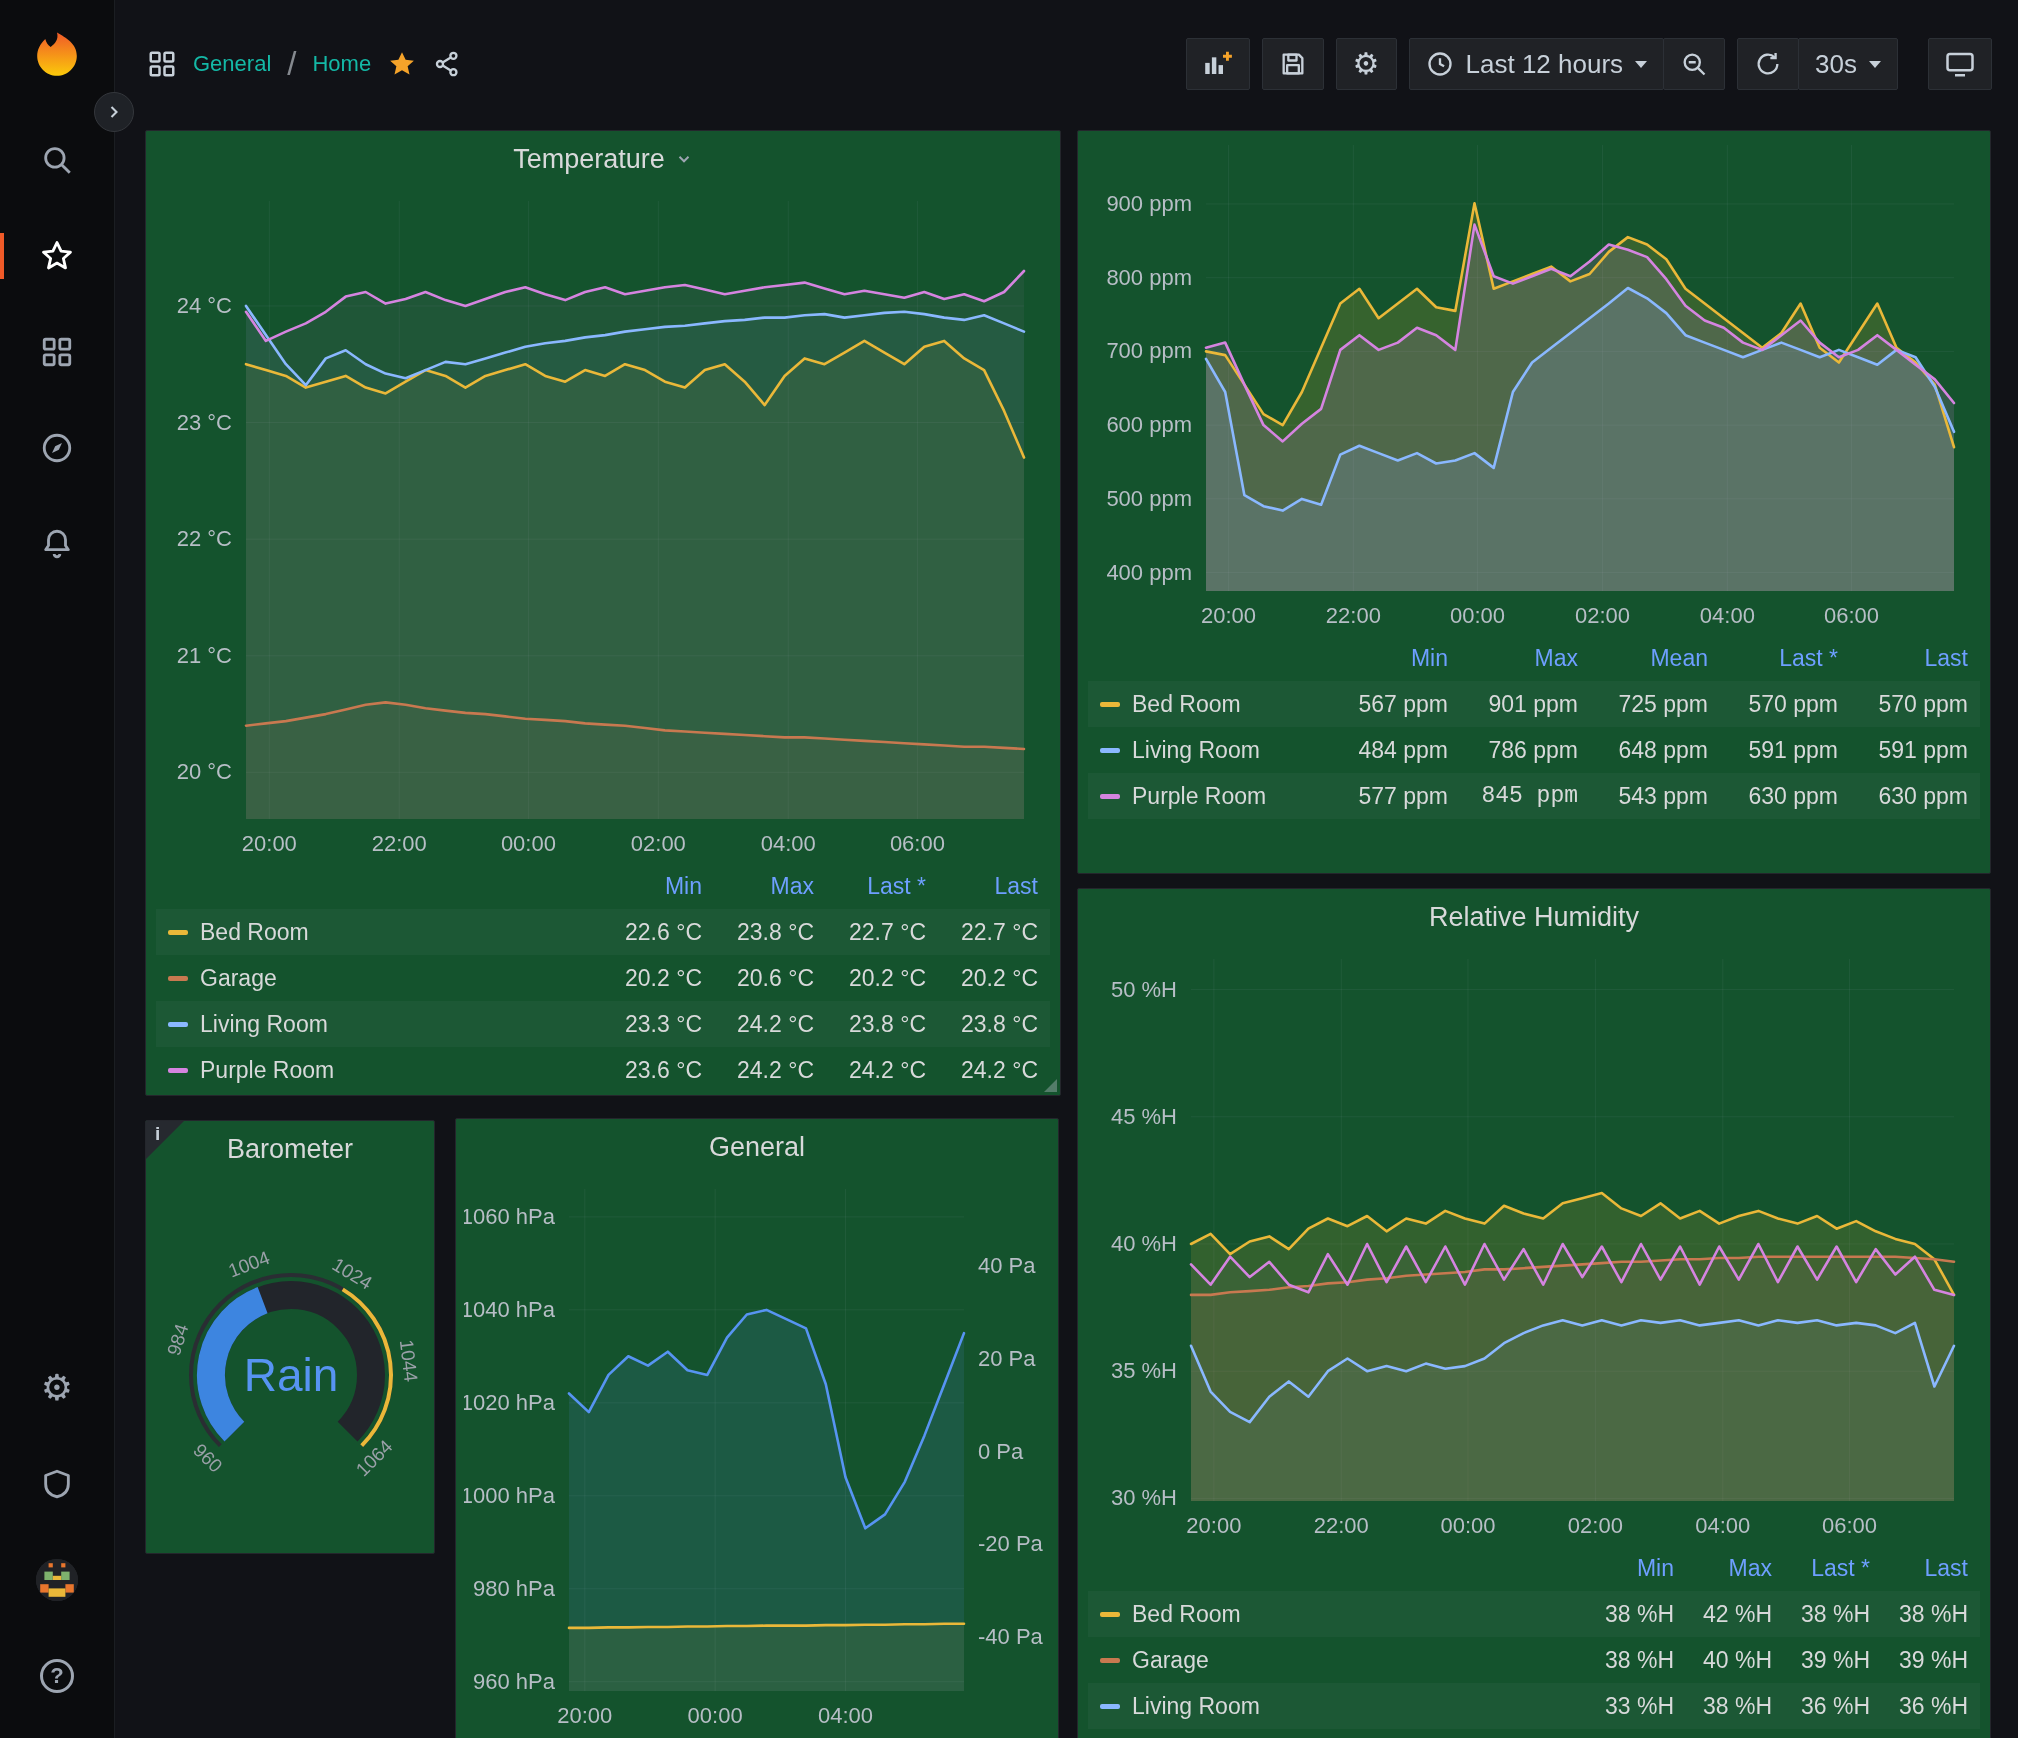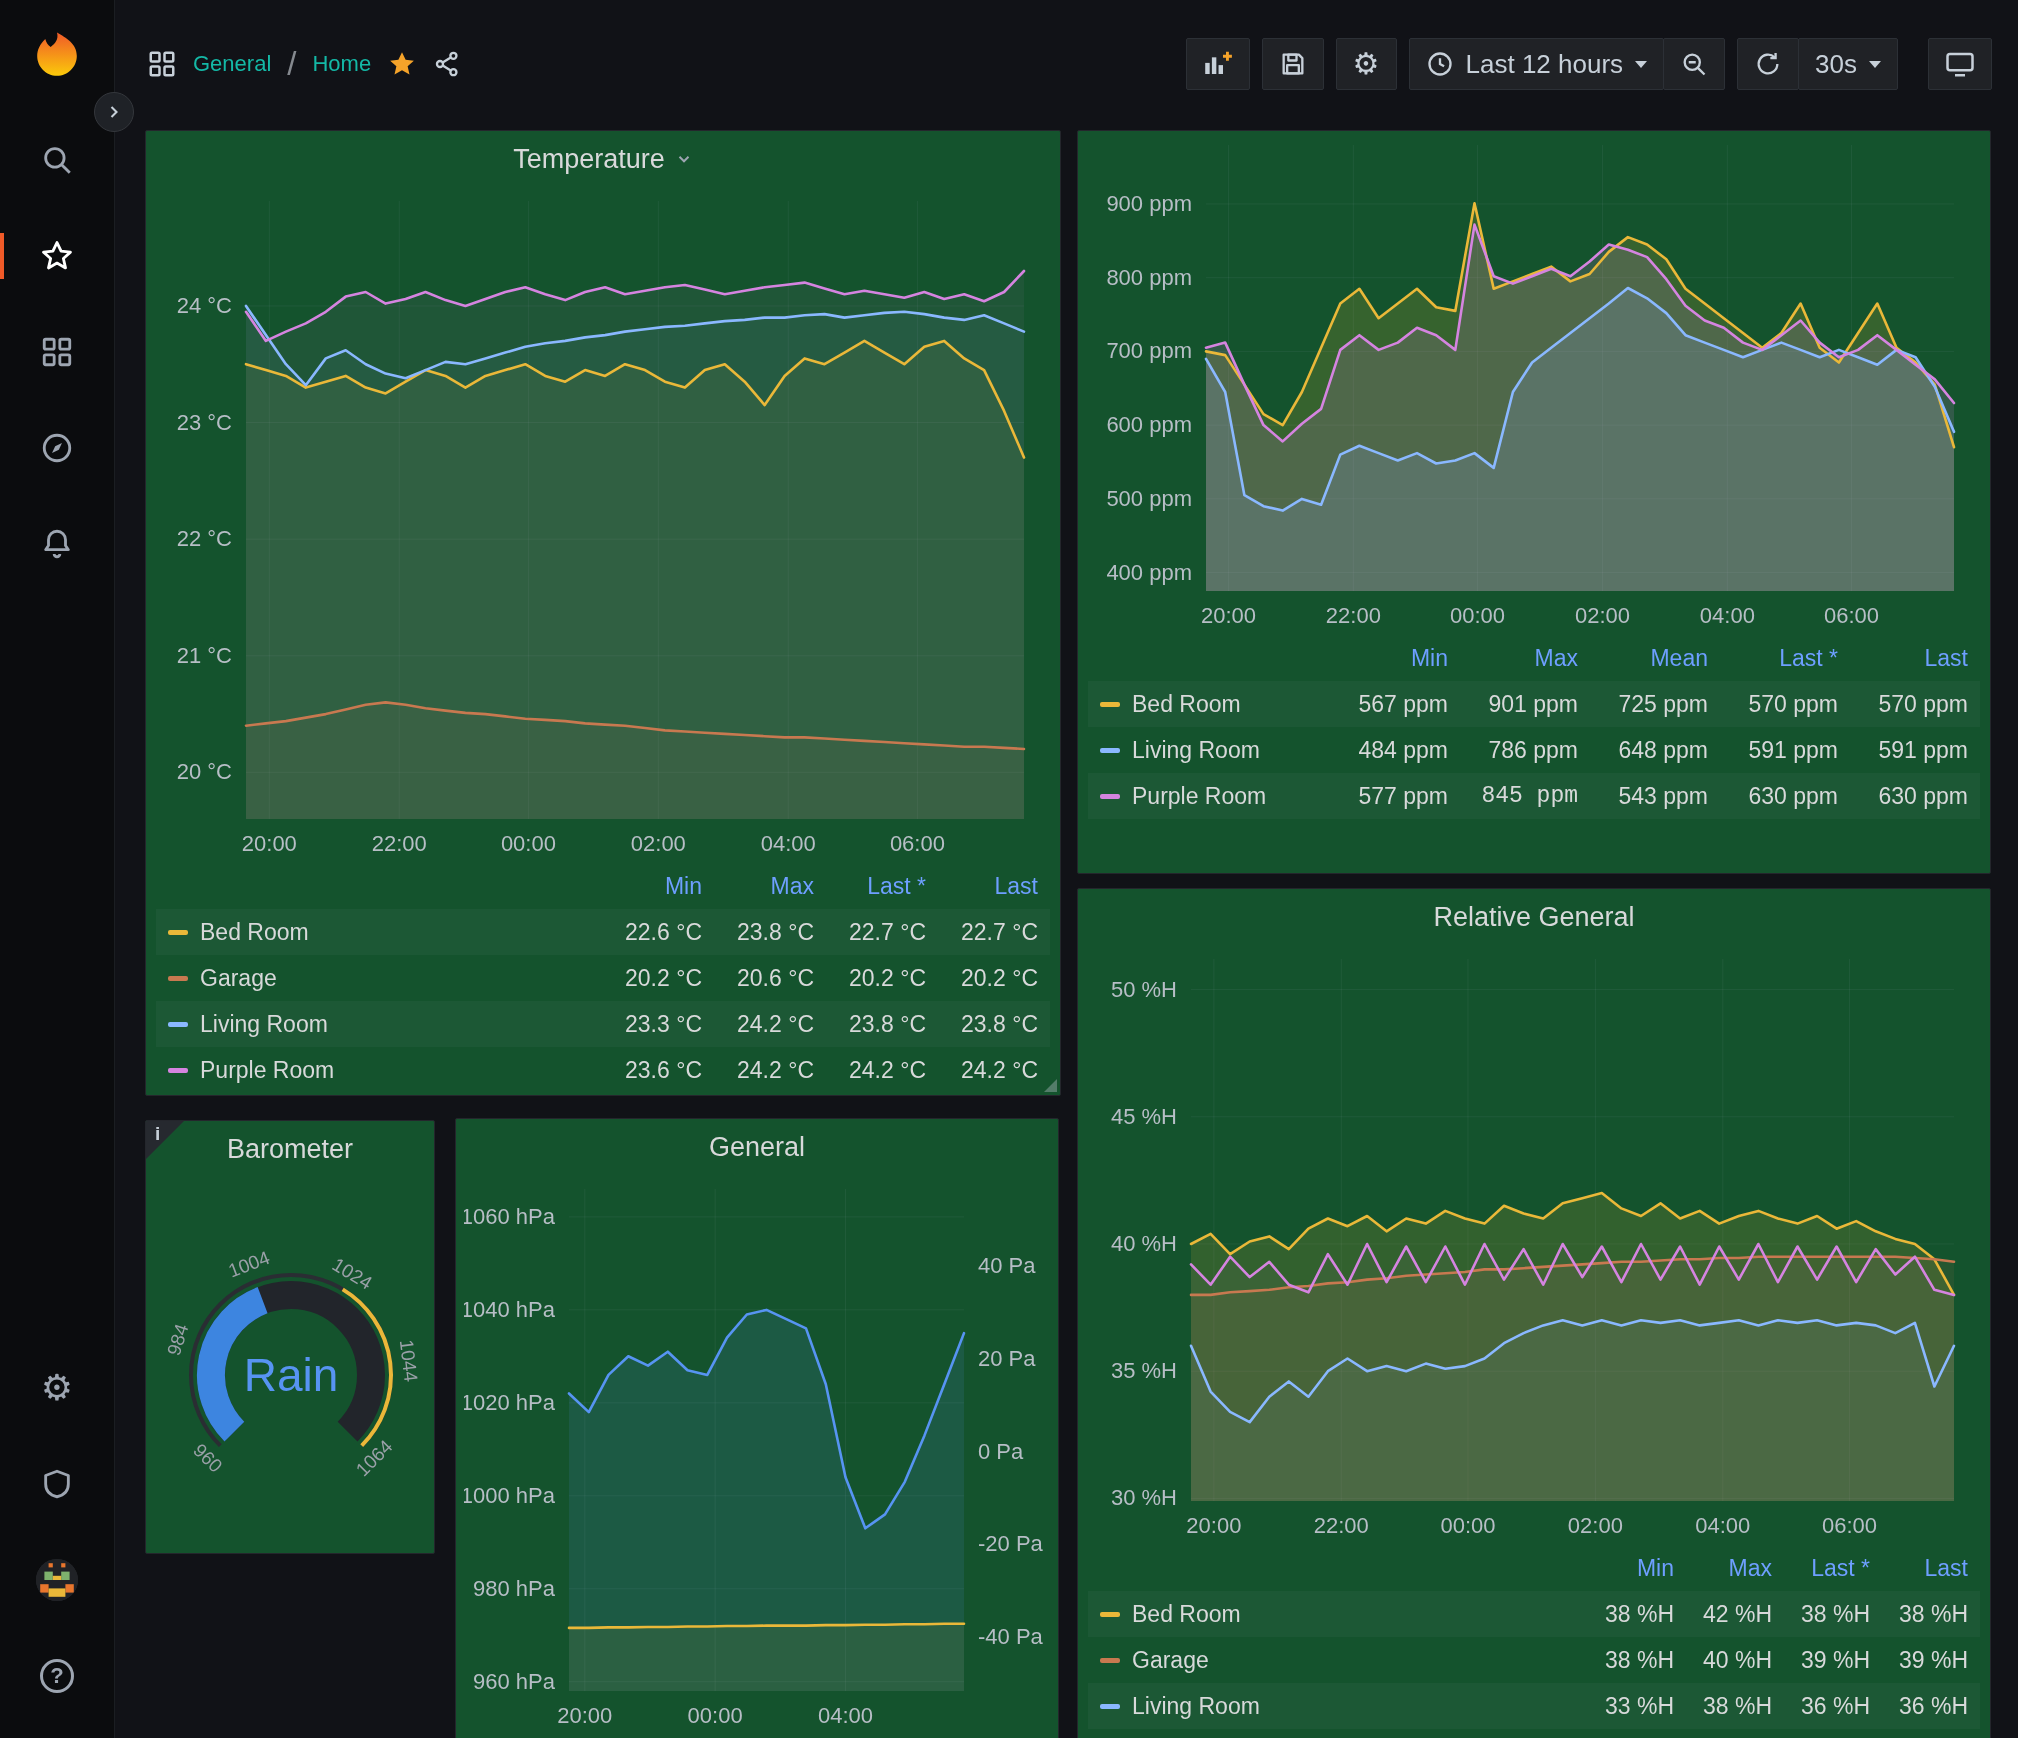--- a/index.html
+++ b/index.html
@@ -412,21 +412,21 @@
           <div class="lcell" style="width: 130px; font-family: Liberation Mono, monospace;">845 ppm</div>
           <div class="lcell" style="width: 130px;">543 ppm</div>
           <div class="lcell" style="width: 130px;">630 ppm</div>
           <div class="lcell" style="width: 130px;">630 ppm</div>
         </div>
       </div>
   </div>
 
   <div class="panel" style="left:962px;top:760px;width:914px;height:980px">
     <div class="panel-title">
-      <span>Relative General</span>
+      <span>Relative Humidity</span>
     </div>
     <div class="chart" style="width:898px;height:600px">
         <svg width="898" height="600">
           <line x1="127.89" x2="127.89" y1="14" y2="556" class="grid"></line>
           <text x="127.89" y="588" text-anchor="middle" class="tick">20:00</text>
           <line x1="255.311" x2="255.311" y1="14" y2="556" class="grid"></line>
           <text x="255.311" y="588" text-anchor="middle" class="tick">22:00</text>
           <line x1="381.969" x2="381.969" y1="14" y2="556" class="grid"></line>
           <text x="381.969" y="588" text-anchor="middle" class="tick">00:00</text>
           <line x1="509.39000000000004" x2="509.39000000000004" y1="14" y2="556" class="grid"></line>

